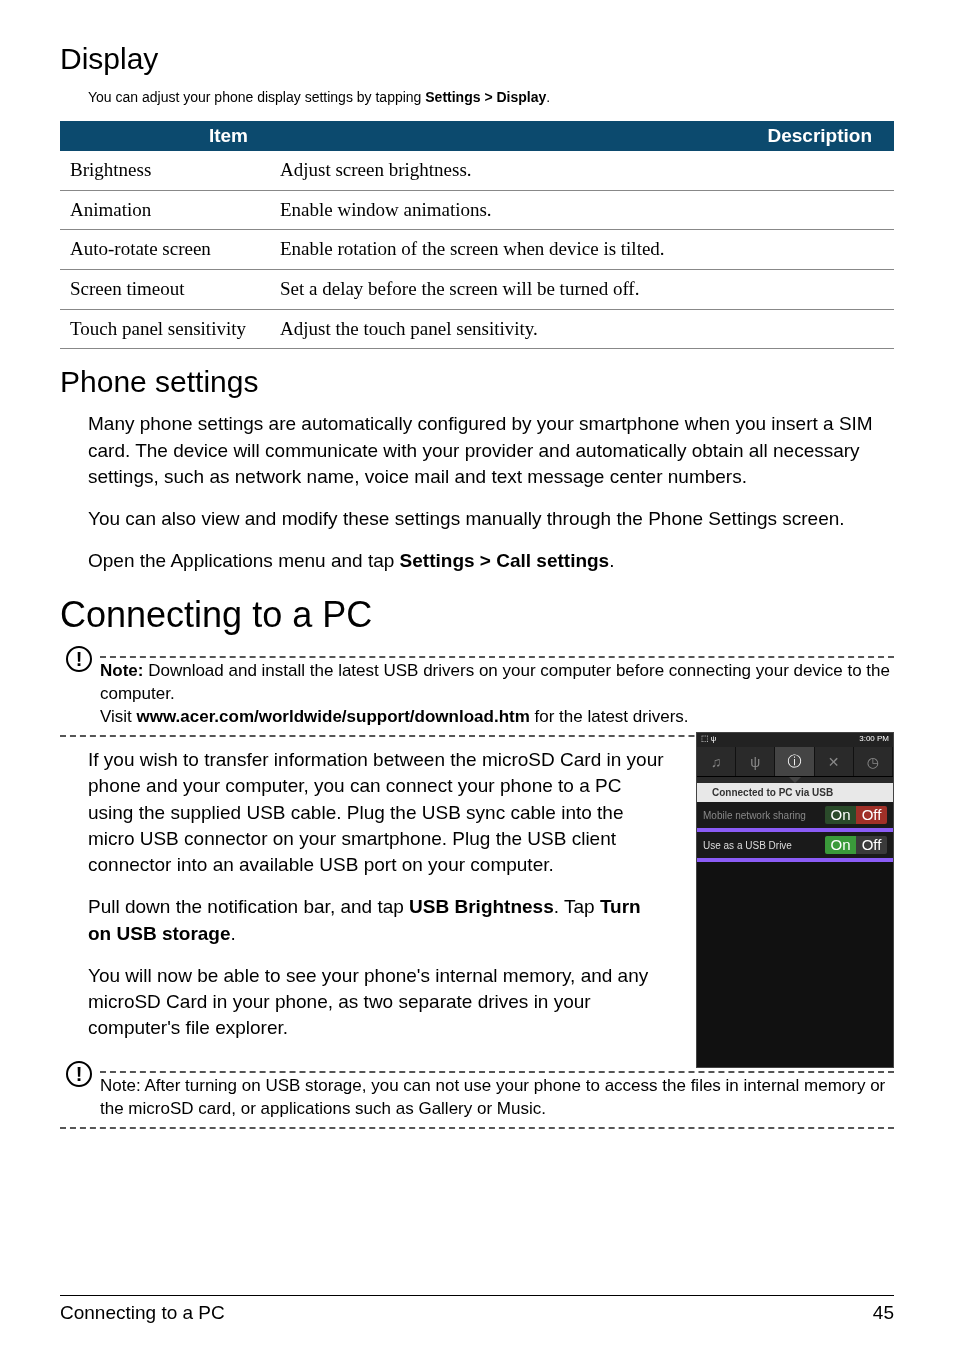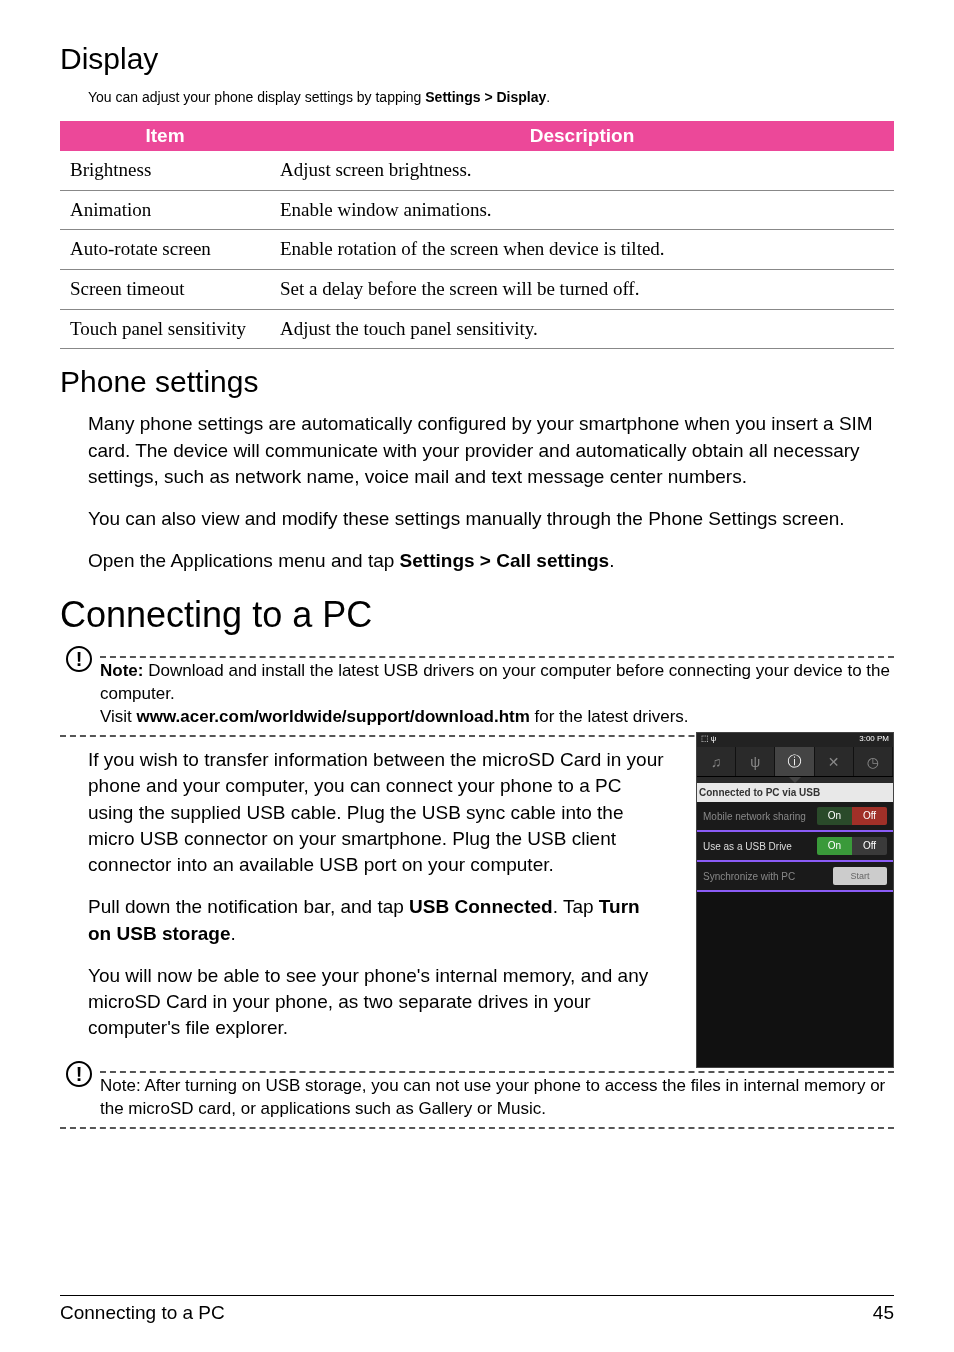--- a/index.html
+++ b/index.html
@@ -28,24 +28,24 @@
     font-weight: 400;
     margin: 20px 0 14px 0;
   }
   table.settings {
     width: 100%;
     border-collapse: collapse;
     font-size: 19px;
     margin-bottom: 16px;
   }
   table.settings th {
-    background: #ec4899;
+    background: #0c4a6e;
     color: #fff;
-    text-align: center;
-    padding: 4px 10px;
+    text-align: right;
+    padding: 4px 22px;
     font-weight: 600;
   }
   table.settings td {
     padding: 7px 10px;
     border-bottom: 1px solid #888;
     vertical-align: top;
     line-height: 1.3;
     font-family: Liberation Serif, serif;
   }
   .col-item { width: 210px; }
@@ -111,36 +111,36 @@
   .ss-arrow { height:6px; background:#2a2a2a; position:relative;}
   .ss-arrow::after{
     content:""; position:absolute; left:92px; top:0;
     border-left:6px solid transparent;
     border-right:6px solid transparent;
     border-top:6px solid #444;
   }
   .ss-header {
     background:#e8e8e8; color:#333;
     font-size:10px; font-weight:bold;
-    padding:4px 2px;
+    padding:4px 15px;
   }
   .ss-row {
     height:30px;
     display:flex; align-items:center;
     justify-content:space-between;
     padding:0 6px;
-    border-bottom:2px solid #8b5cf6;
+    border-bottom:4px solid #8b5cf6;
     font-size:10px;
     background:#1a1a1a;
   }
   .ss-row .lbl { color:#888; }
   .ss-row .lbl.on { color:#ddd; }
   .toggle {
-    width:70px; height:18px;
-    display:flex; font-size:10px;
+    width:62px; height:18px;
+    display:flex; font-size:15px;
     border-radius:2px; overflow:hidden;
     color:#fff;
   }
   .toggle span { flex:1; text-align:center; line-height:18px; }
   .t-on-dim{background:#2a4a2a;} .t-off-red{background:#a03028;}
   .t-on-green{background:#3a9a3a;} .t-off-dim{background:#3a3a3a;}
   .btn-start{
     width:54px;height:18px;background:#ccc;color:#666;
     font-size:9px;text-align:center;line-height:18px;border-radius:2px;
   }
@@ -207,21 +207,21 @@
 <div class="note-box">
   <div class="note-icon">!</div>
   <div class="dashed-top"></div>
   <span class="bold">Note:</span><span> Download and install the latest USB drivers on your computer before connecting your device to the computer.</span><br>
   <span>Visit </span><span class="bold">www.acer.com/worldwide/support/download.htm</span><span> for the latest drivers.</span>
   <div class="dashed-bot"></div>
 </div>
 
 <p class="para para-limited">If you wish to transfer information between the microSD Card in your phone and your computer, you can connect your phone to a PC using the supplied USB cable. Plug the USB sync cable into the micro USB connector on your smartphone. Plug the USB client connector into an available USB port on your computer.</p>
 <p class="para para-limited">
-  <span>Pull down the notification bar, and tap </span><span class="bold">USB Connected</span><span>. Tap </span><span class="bold">Turn on USB storage</span><span>.</span>
+  <span>Pull down the notification bar, and tap </span><span class="bold">USB Brightness</span><span>. Tap </span><span class="bold">Turn on USB storage</span><span>.</span>
 </p>
 <p class="para para-limited">You will now be able to see your phone's internal memory, and any microSD Card in your phone, as two separate drives in your computer's file explorer.</p>
 
 <div class="screenshot">
   <div class="ss-statusbar">
     <span>⬚ ψ</span>
     <span>3:00 PM</span>
   </div>
   <div class="ss-tabrow">
     <div class="ss-tab">♫</div>
@@ -239,24 +239,20 @@
       <span class="t-off-red">Off</span>
     </div>
   </div>
   <div class="ss-row">
     <span class="lbl on">Use as a USB Drive</span>
     <div class="toggle">
       <span class="t-on-green">On</span>
       <span class="t-off-dim">Off</span>
     </div>
   </div>
-  <div class="ss-row">
-    <span class="lbl">Synchronize with PC</span>
-    <div class="btn-start">Start</div>
-  </div>
 </div>
 
 <div class="note-box" style="margin-top:24px;">
   <div class="note-icon">!</div>
   <div class="dashed-top"></div>
   <span>Note: After turning on USB storage, you can not use your phone to access the files in internal memory or the microSD card, or applications such as Gallery or Music.</span>
   <div class="dashed-bot"></div>
 </div>
 
 <div class="footer-line"></div>

